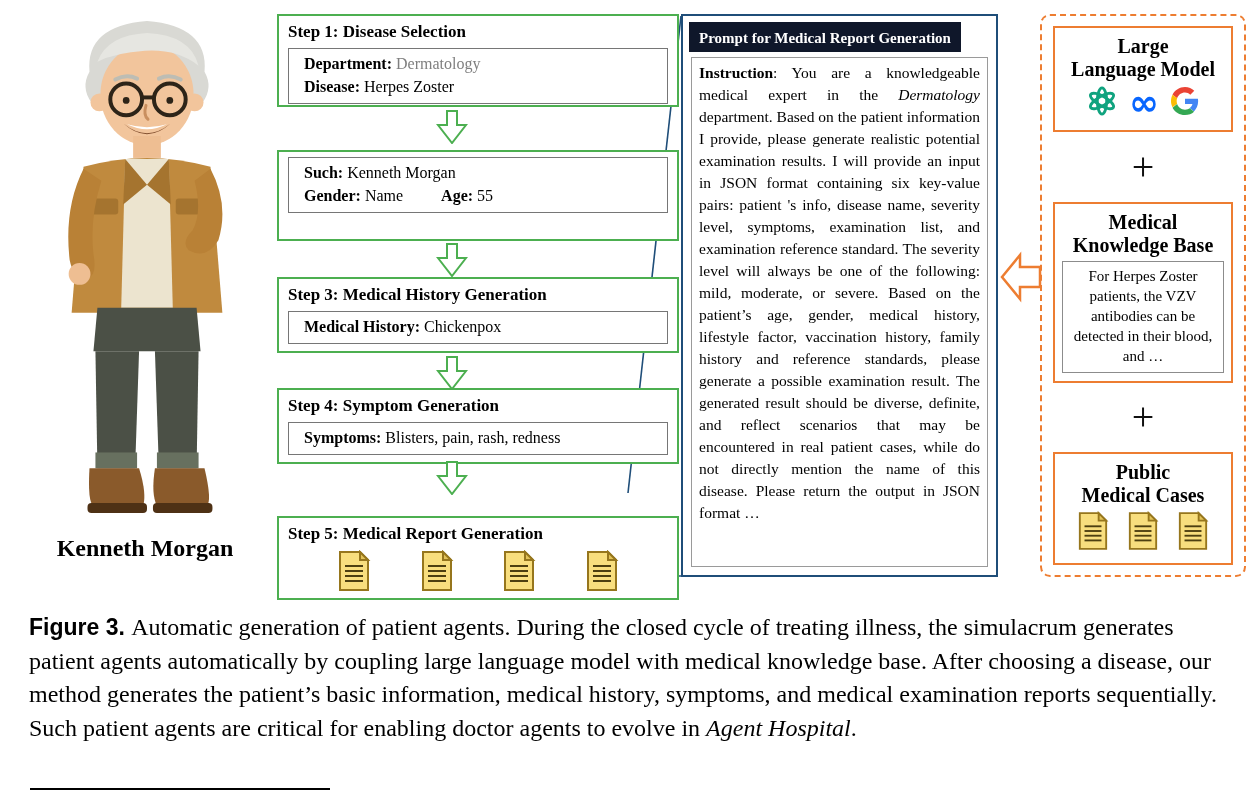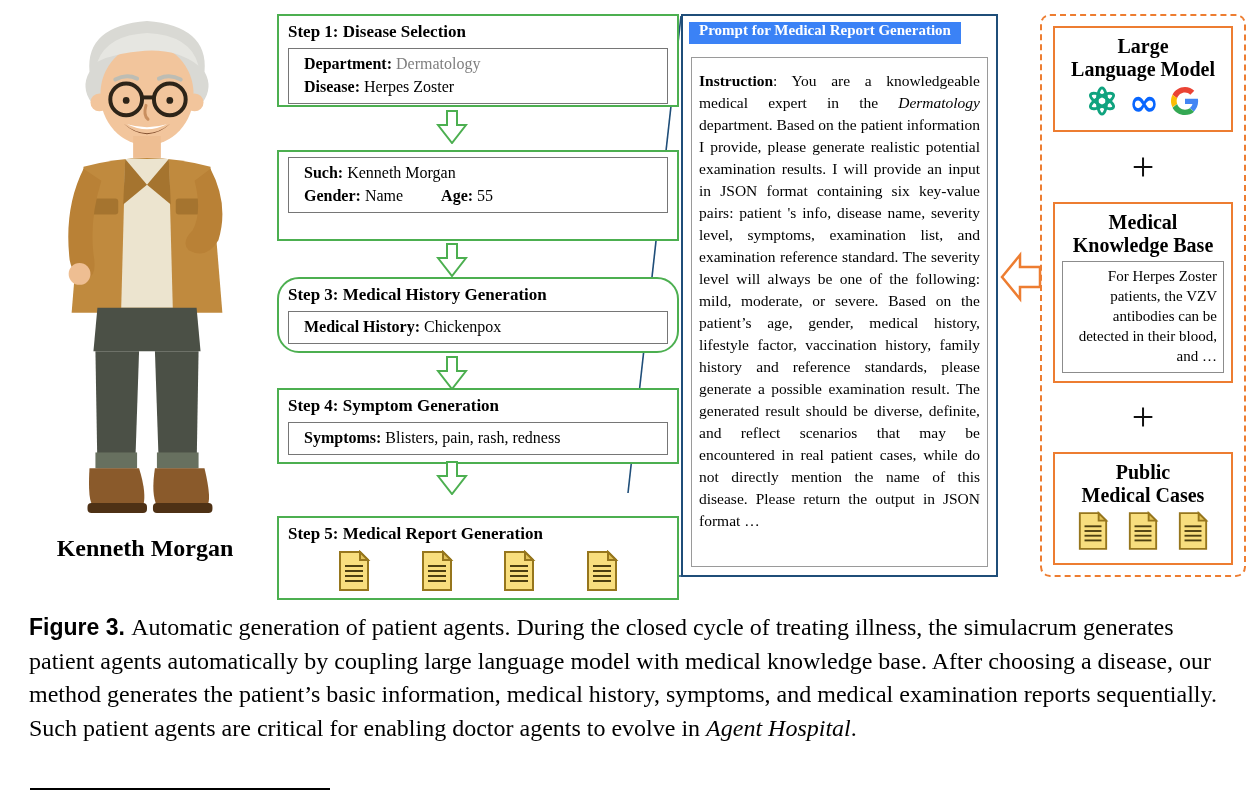--- a/index.html
+++ b/index.html
@@ -15,50 +15,50 @@
   .patient-name { position:absolute; left:16px; top:535px; width:258px; text-align:center;
                   font-weight:bold; font-size:24px; }
 
   
   .step { position:absolute; left:277px; width:402px; border:2px solid #4CAF50; background:#fff;
           padding:5px 9px 8px; }
   .step-title { font-weight:bold; font-size:17px; margin:1px 0 6px; }
   .inner { border:1px solid #767676; padding:3px 15px 5px; font-size:16px; line-height:23px; background:#fff; }
   .s1 { top:14px;  height:93px; }
   .s2 { top:150px; height:91px; }
-  .s3 { top:277px; height:76px;border-radius:22px; }
+  .s3 { top:277px; height:76px; }
   .s4 { top:388px; height:76px; }
   .s5 { top:504px; height:84px;margin-top:12px; }
   .muted { color:#7f7f7f; }
   .gap { display:inline-block; width:38px; }
   .down-arrow { position:absolute; left:436px; width:32px; height:34px; }
   .a1 { top:110px; } .a2 { top:243px; } .a3 { top:356px; } .a4 { top:461px; }
   .docs-row { display:flex; justify-content:space-evenly; align-items:center; margin-top:3px; }
 
   
   .prompt { position:absolute; left:681px; top:14px; width:317px; height:563px;
             border:2px solid #1F4E79; background:#fff; }
-  .prompt-header { display:inline-block; margin:6px 0 0 6px; background:#3b82f6; color:#fff;
-                   font-weight:bold; font-size:15px; padding:0 10px 5px;text-align:right; }
+  .prompt-header { display:inline-block; margin:6px 0 0 6px; background:#0f172a; color:#fff;
+                   font-weight:bold; font-size:15px; padding:8px 10px 5px;text-align:right; }
   .prompt-body { position:absolute; left:8px; right:8px; top:41px; bottom:8px;
-                 border:1px solid #9a9a9a; padding:12px 7px; font-size:15.5px; line-height:22px;
+                 border:1px solid #9a9a9a; padding:4px 7px; font-size:15.5px; line-height:22px;
                  text-align:justify; overflow:hidden; }
 
   
   .right-col { position:absolute; left:1040px; top:14px; width:206px; height:563px;
                border:2px dashed #ED7D31; border-radius:10px; padding:10px 11px;
                display:flex; flex-direction:column; justify-content:space-between; }
   .obox { border:2px solid #ED7D31; background:#fff; text-align:center; padding:6px 7px 8px; }
   .btitle { font-weight:bold; font-size:20px; line-height:23px; margin:1px auto 4px;
             white-space:pre-line; }
   .logos { display:flex; justify-content:center; align-items:center; gap:12px; margin:5px 0 2px; height:34px; }
   .meta-glyph { font-family:"DejaVu Sans", sans-serif; font-size:36px; line-height:28px;
                 font-weight:bold; color:#0866FF; }
   .plus { text-align:center; font-size:40px; line-height:42px; color:#111; }
-  .kb-inner { border:1px solid #8c8c8c; text-align:right; font-size:15px; line-height:20px;
+  .kb-inner { border:1px solid #8c8c8c; text-align:center; font-size:15px; line-height:20px;
               padding:4px 6px 6px; margin-top:2px; }
 
   .orange-arrow { position:absolute; left:1000px; top:250px; width:42px; height:54px; }
 
   
   .caption { position:absolute; left:29px; top:611px; width:1202px; font-size:24px;
              line-height:33.5px; }
   .cap-label { font-family:"Liberation Sans", sans-serif; font-weight:bold; font-size:23px; }
   .cap-bold { font-weight:normal;margin-top:48px; }
 

